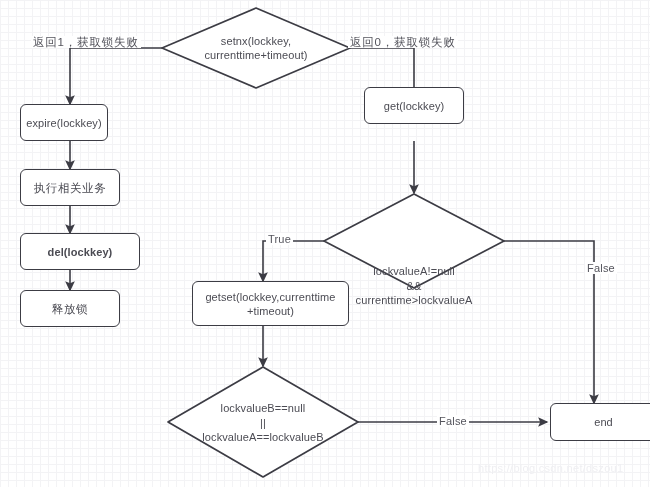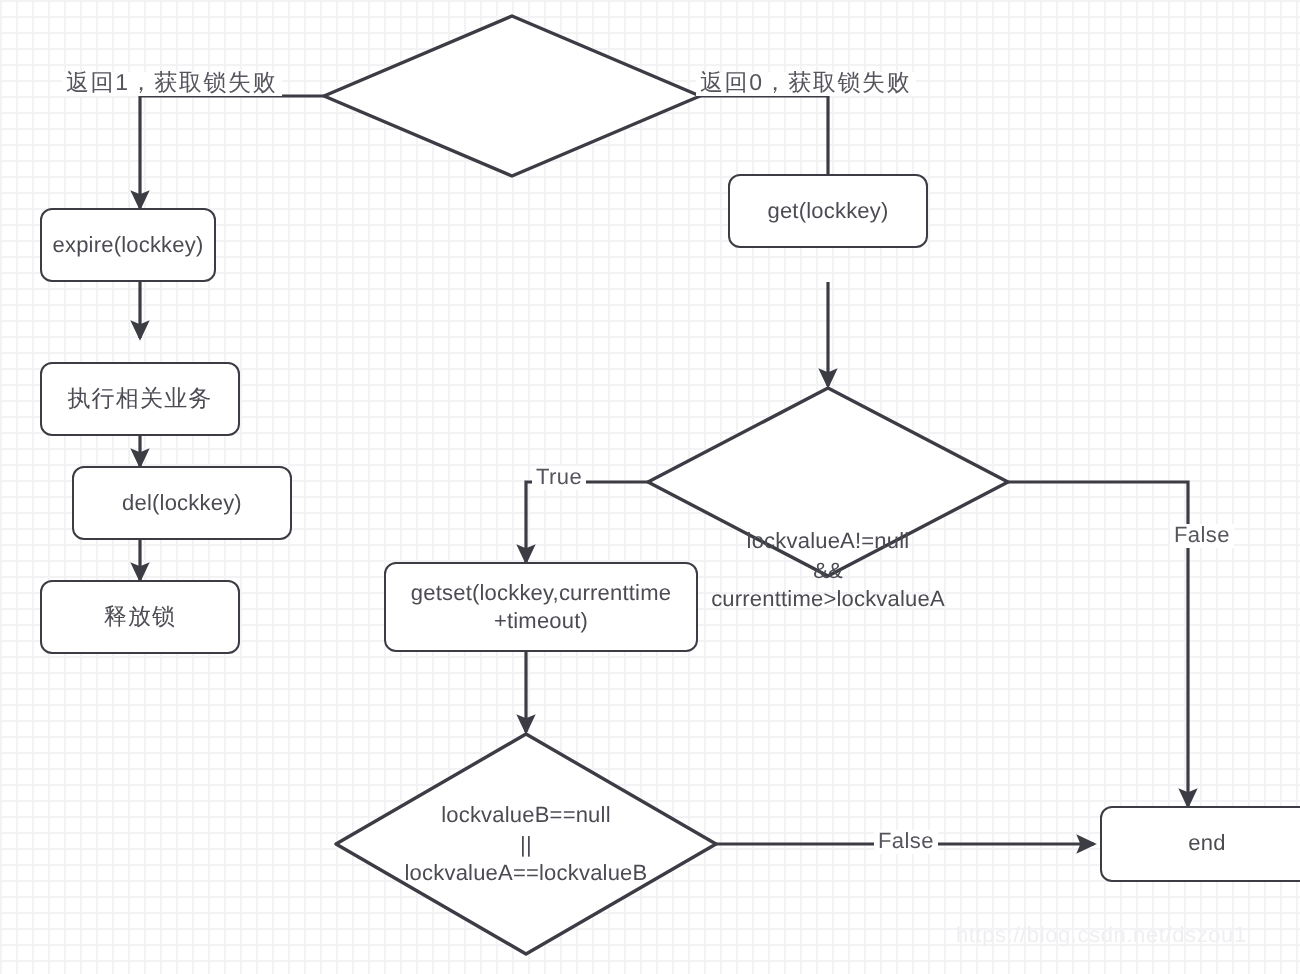--- a/index.html
+++ b/index.html
@@ -119,34 +119,36 @@
 
     <path d="M 504,241 L 594,241 L 594,403" fill="none" stroke="#3c3c44" stroke-width="1.6" marker-end="url(#arrow)"></path>
 
     <path d="M 263,326 L 263,366" fill="none" stroke="#3c3c44" stroke-width="1.6" marker-end="url(#arrow)"></path>
 
     <polygon points="263,367 358,422 263,477 168,422" fill="#ffffff" stroke="#3c3c44" stroke-width="1.7" stroke-linejoin="round"></polygon>
 
     <path d="M 358,422 L 547,422" fill="none" stroke="#3c3c44" stroke-width="1.6" marker-end="url(#arrow)"></path>
   </svg>
 
+  <div class="diamond-label" style="left:176px; top:26px; width:160px; height:44px;">setnx(lockkey,
+currenttime+timeout)</div>
 
   <div class="diamond-label" style="left:330px; top:219px; width:168px; height:46px;margin-top:44px;">lockvalueA!=null
 &amp;&amp;
 currenttime&gt;lockvalueA</div>
 
   <div class="diamond-label" style="left:178px; top:400px; width:170px; height:46px;">lockvalueB==null
 ||
 lockvalueA==lockvalueB</div>
 
   <div class="node" style="left:20px; top:104px; width:88px; height:37px;">expire(lockkey)</div>
 
-  <div class="node cjk" style="left:20px; top:169px; width:100px; height:37px;margin-top:12px;">执行相关业务</div>
+  <div class="node cjk" style="left:20px; top:169px; width:100px; height:37px;">执行相关业务</div>
 
-  <div class="node" style="left:36px; top:233px; width:110px; height:37px;">del(lockkey)</div>
+  <div class="node" style="left:20px; top:233px; width:120px; height:37px;font-weight:bold;">del(lockkey)</div>
 
   <div class="node cjk" style="left:20px; top:290px; width:100px; height:37px;">释放锁</div>
 
   <div class="node" style="left:364px; top:87px; width:100px; height:37px;">get(lockkey)</div>
 
   <div class="node" style="left:192px; top:281px; width:157px; height:45px; white-space:pre-line;">getset(lockkey,currenttime
 +timeout)</div>
 
   <div class="node" style="left:550px; top:403px; width:107px; height:38px;">end</div>
 

